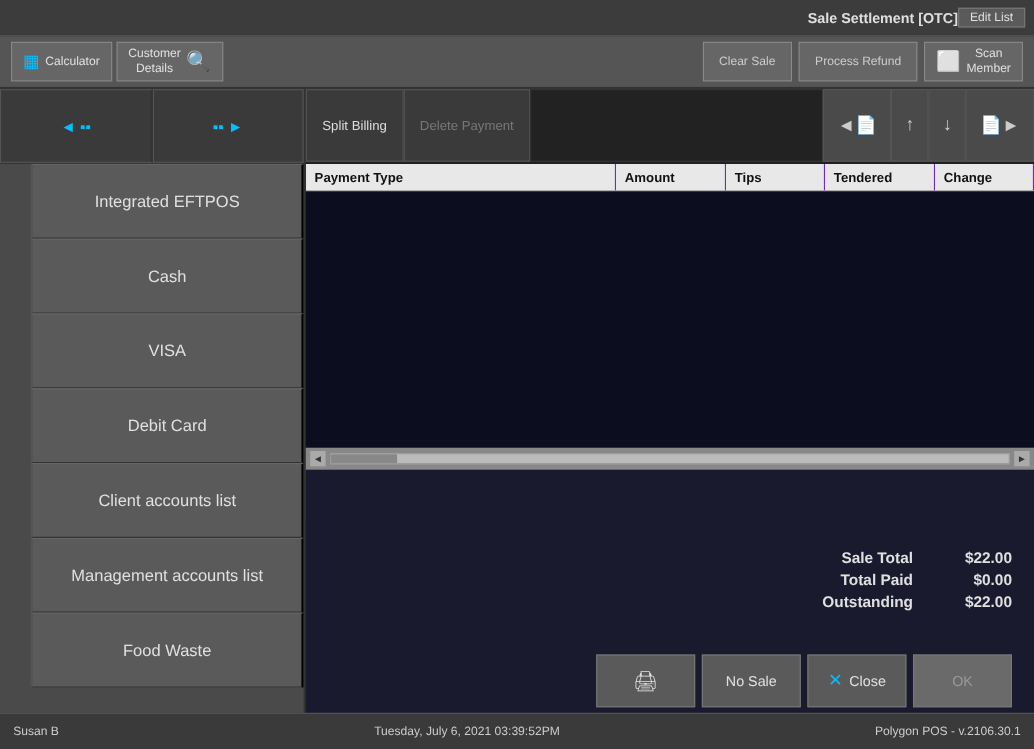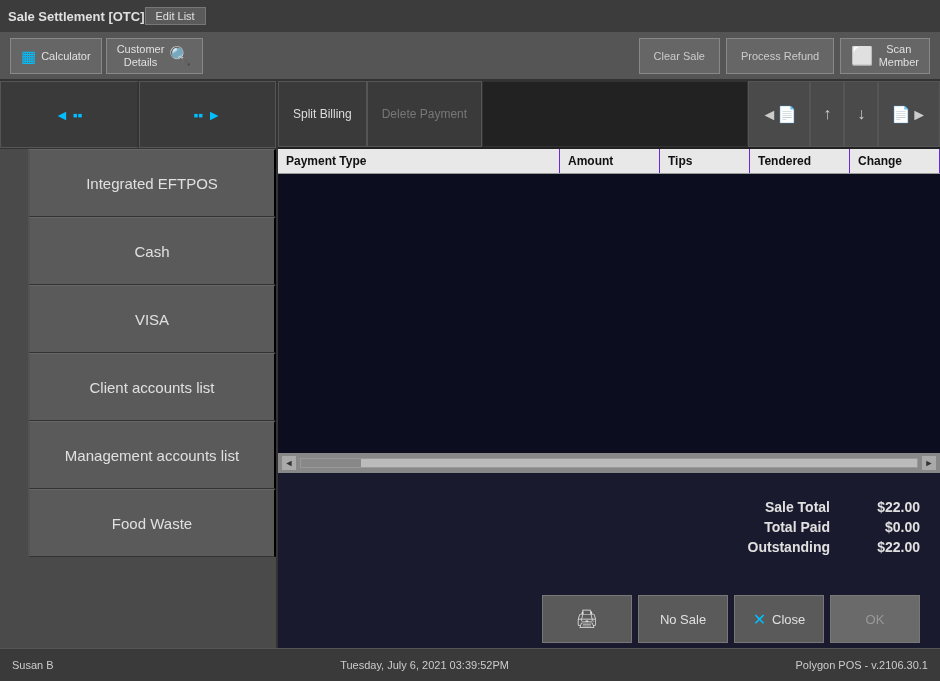--- a/index.html
+++ b/index.html
@@ -11,21 +11,21 @@
       overflow: hidden;
       position: relative;
     }
 
     
     #title-bar {
       height: 28px;
       background: #3c3c3c;
       display: flex;
       align-items: center;
-      justify-content: flex-start;
+      justify-content: flex-end;
       padding: 16px 8px;
       border-bottom: 1px solid #555;
     }
     #title-bar .title {
       color: #e0e0e0;
       font-size: 13px;
       font-weight: bold;
     }
 
     
@@ -240,20 +240,21 @@
     .scroll-thumb {
       width: 60px;
       height: 8px;
       background: #888;
     }
 
     
     .summary-area {
       padding: 26px 20px;
       background: #1a1a2e;
+      margin-top: 46px;
     }
     .summary-row {
       display: flex;
       justify-content: flex-end;
       align-items: center;
       gap: 20px;
       margin-bottom: 4px;
     }
     .summary-label {
       color: #e0e0e0;
@@ -361,20 +362,23 @@
       </button>
     </div>
     <button class="payment-btn">
       <span>Integrated EFTPOS</span>
     </button>
     <button class="payment-btn">
       <span>Cash</span>
     </button>
     <button class="payment-btn">
       <span>VISA</span>
+    </button>
+    <button class="payment-btn">
+      <span>Debit Card</span>
     </button>
     <button class="payment-btn">
       <span>Client accounts list</span>
     </button>
     <button class="payment-btn">
       <span>Management accounts list</span>
     </button>
     <button class="payment-btn">
       <span>Food Waste</span>
     </button>

